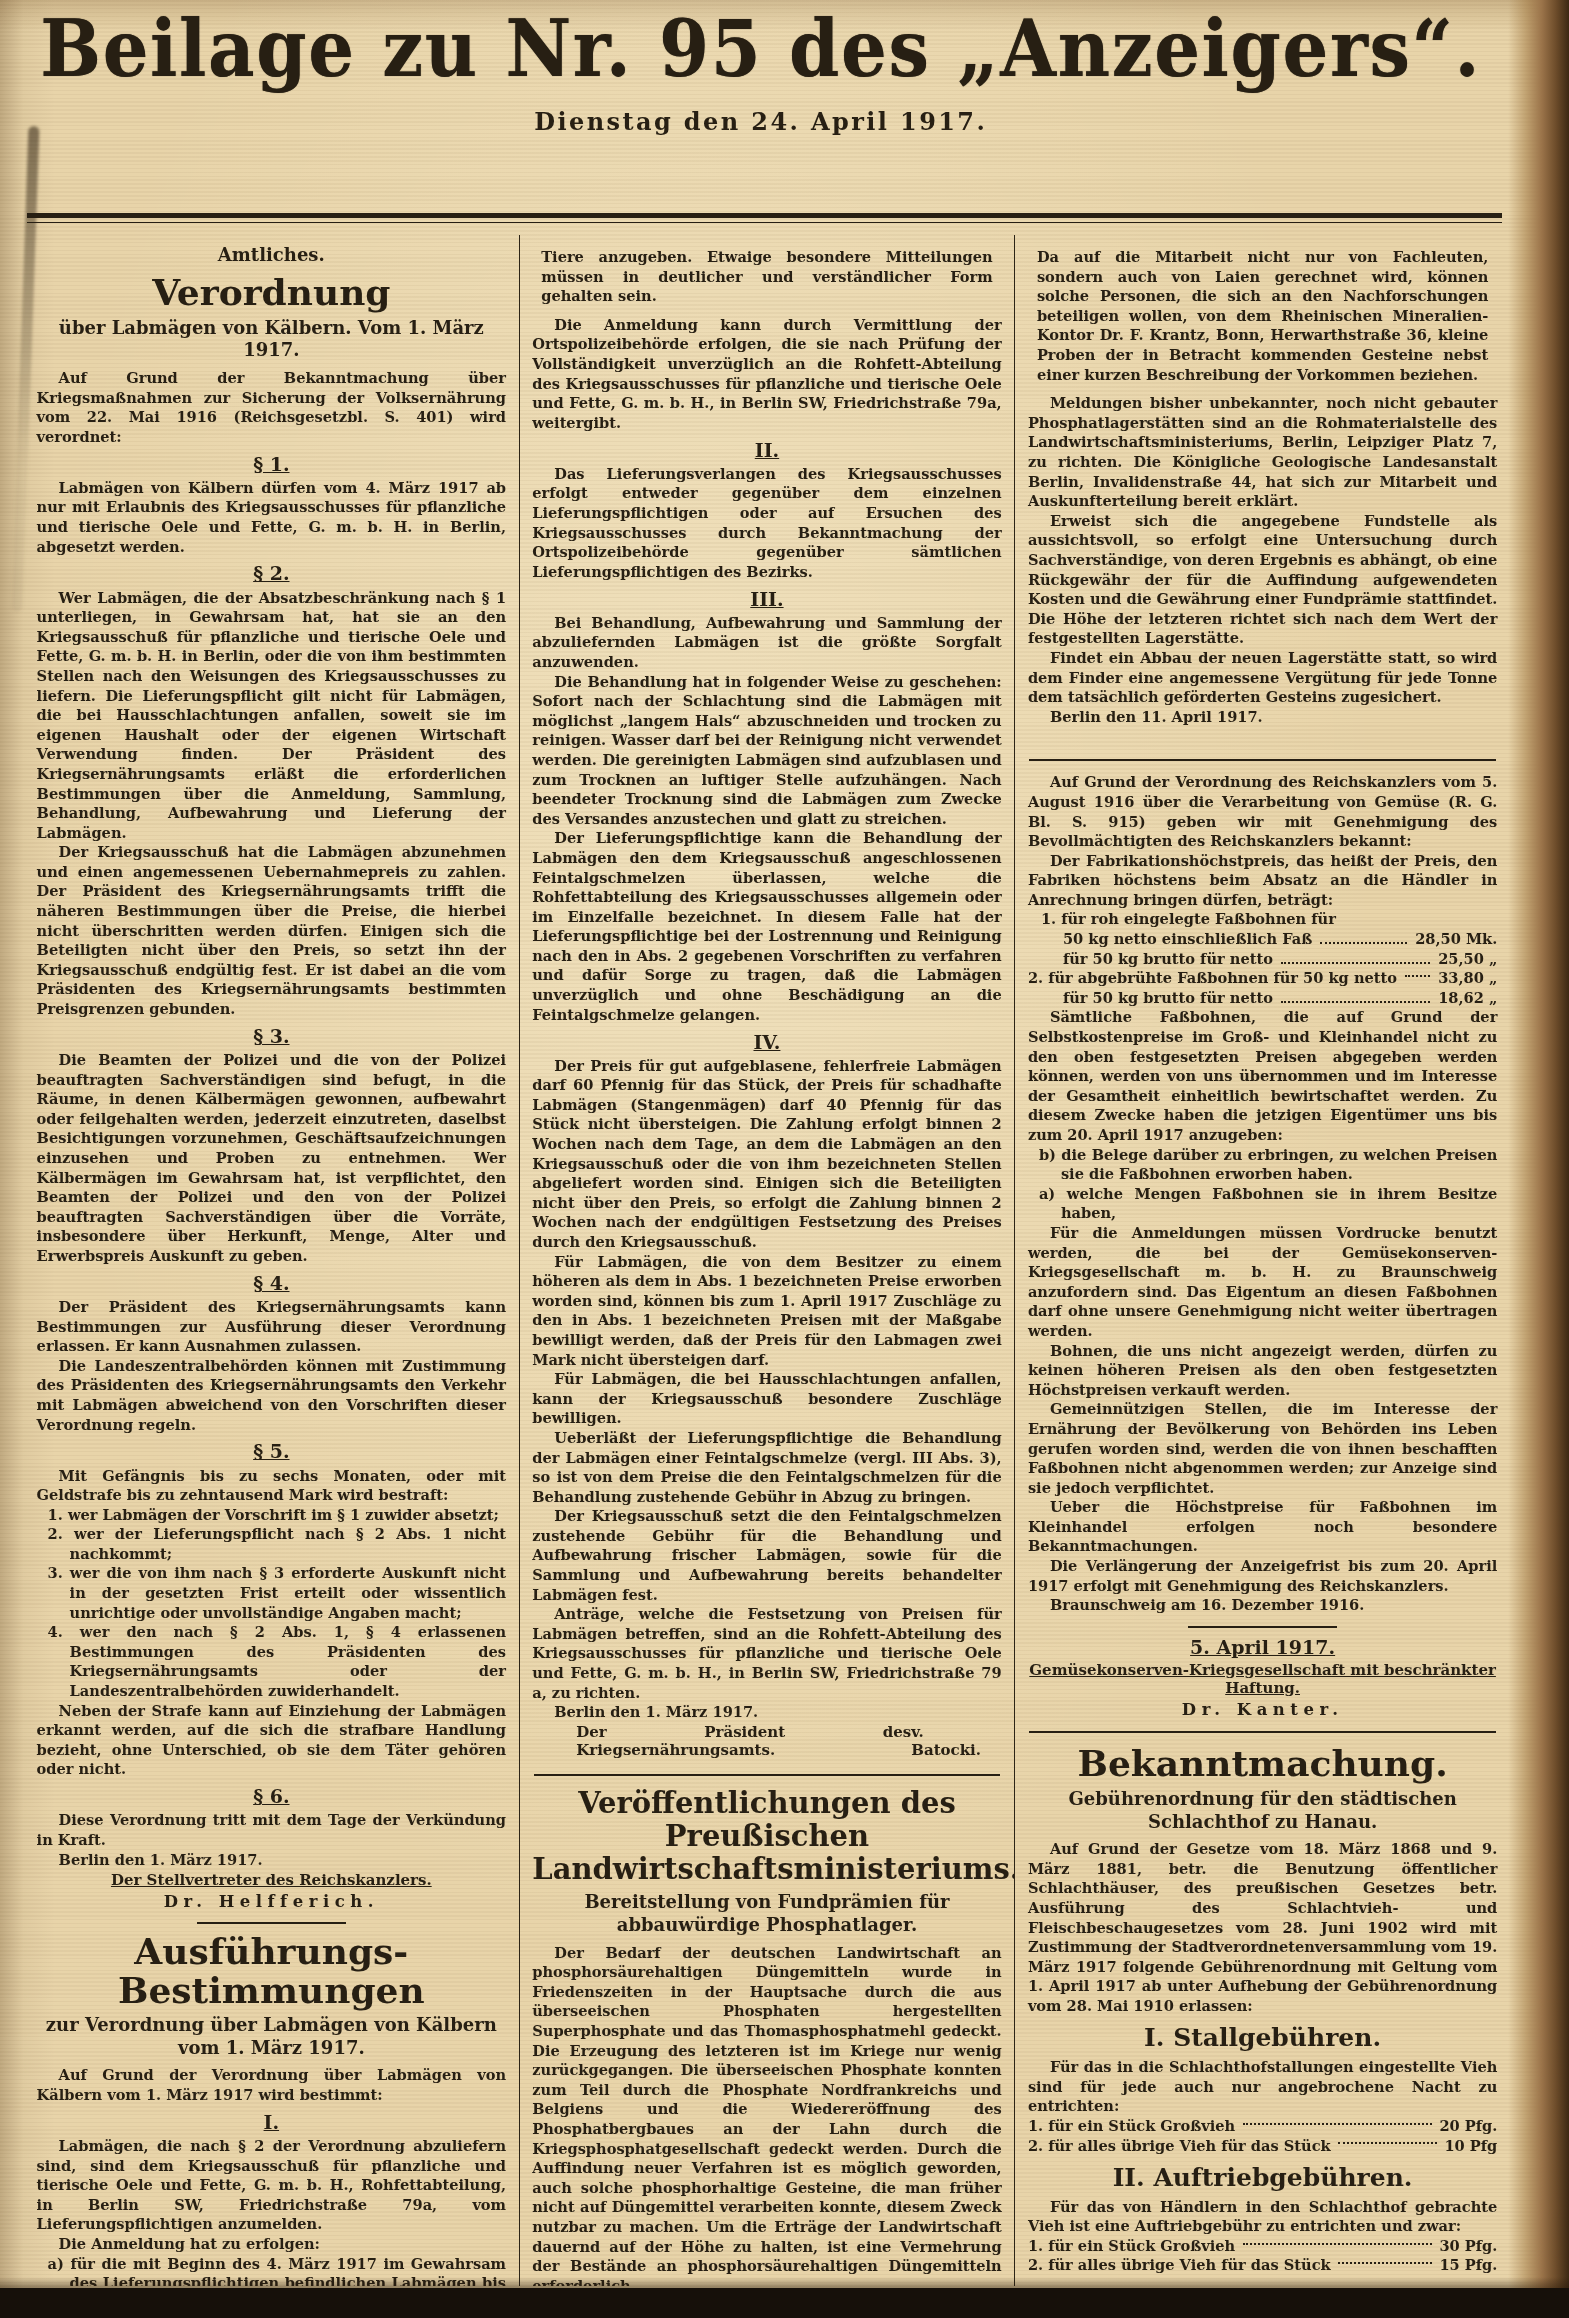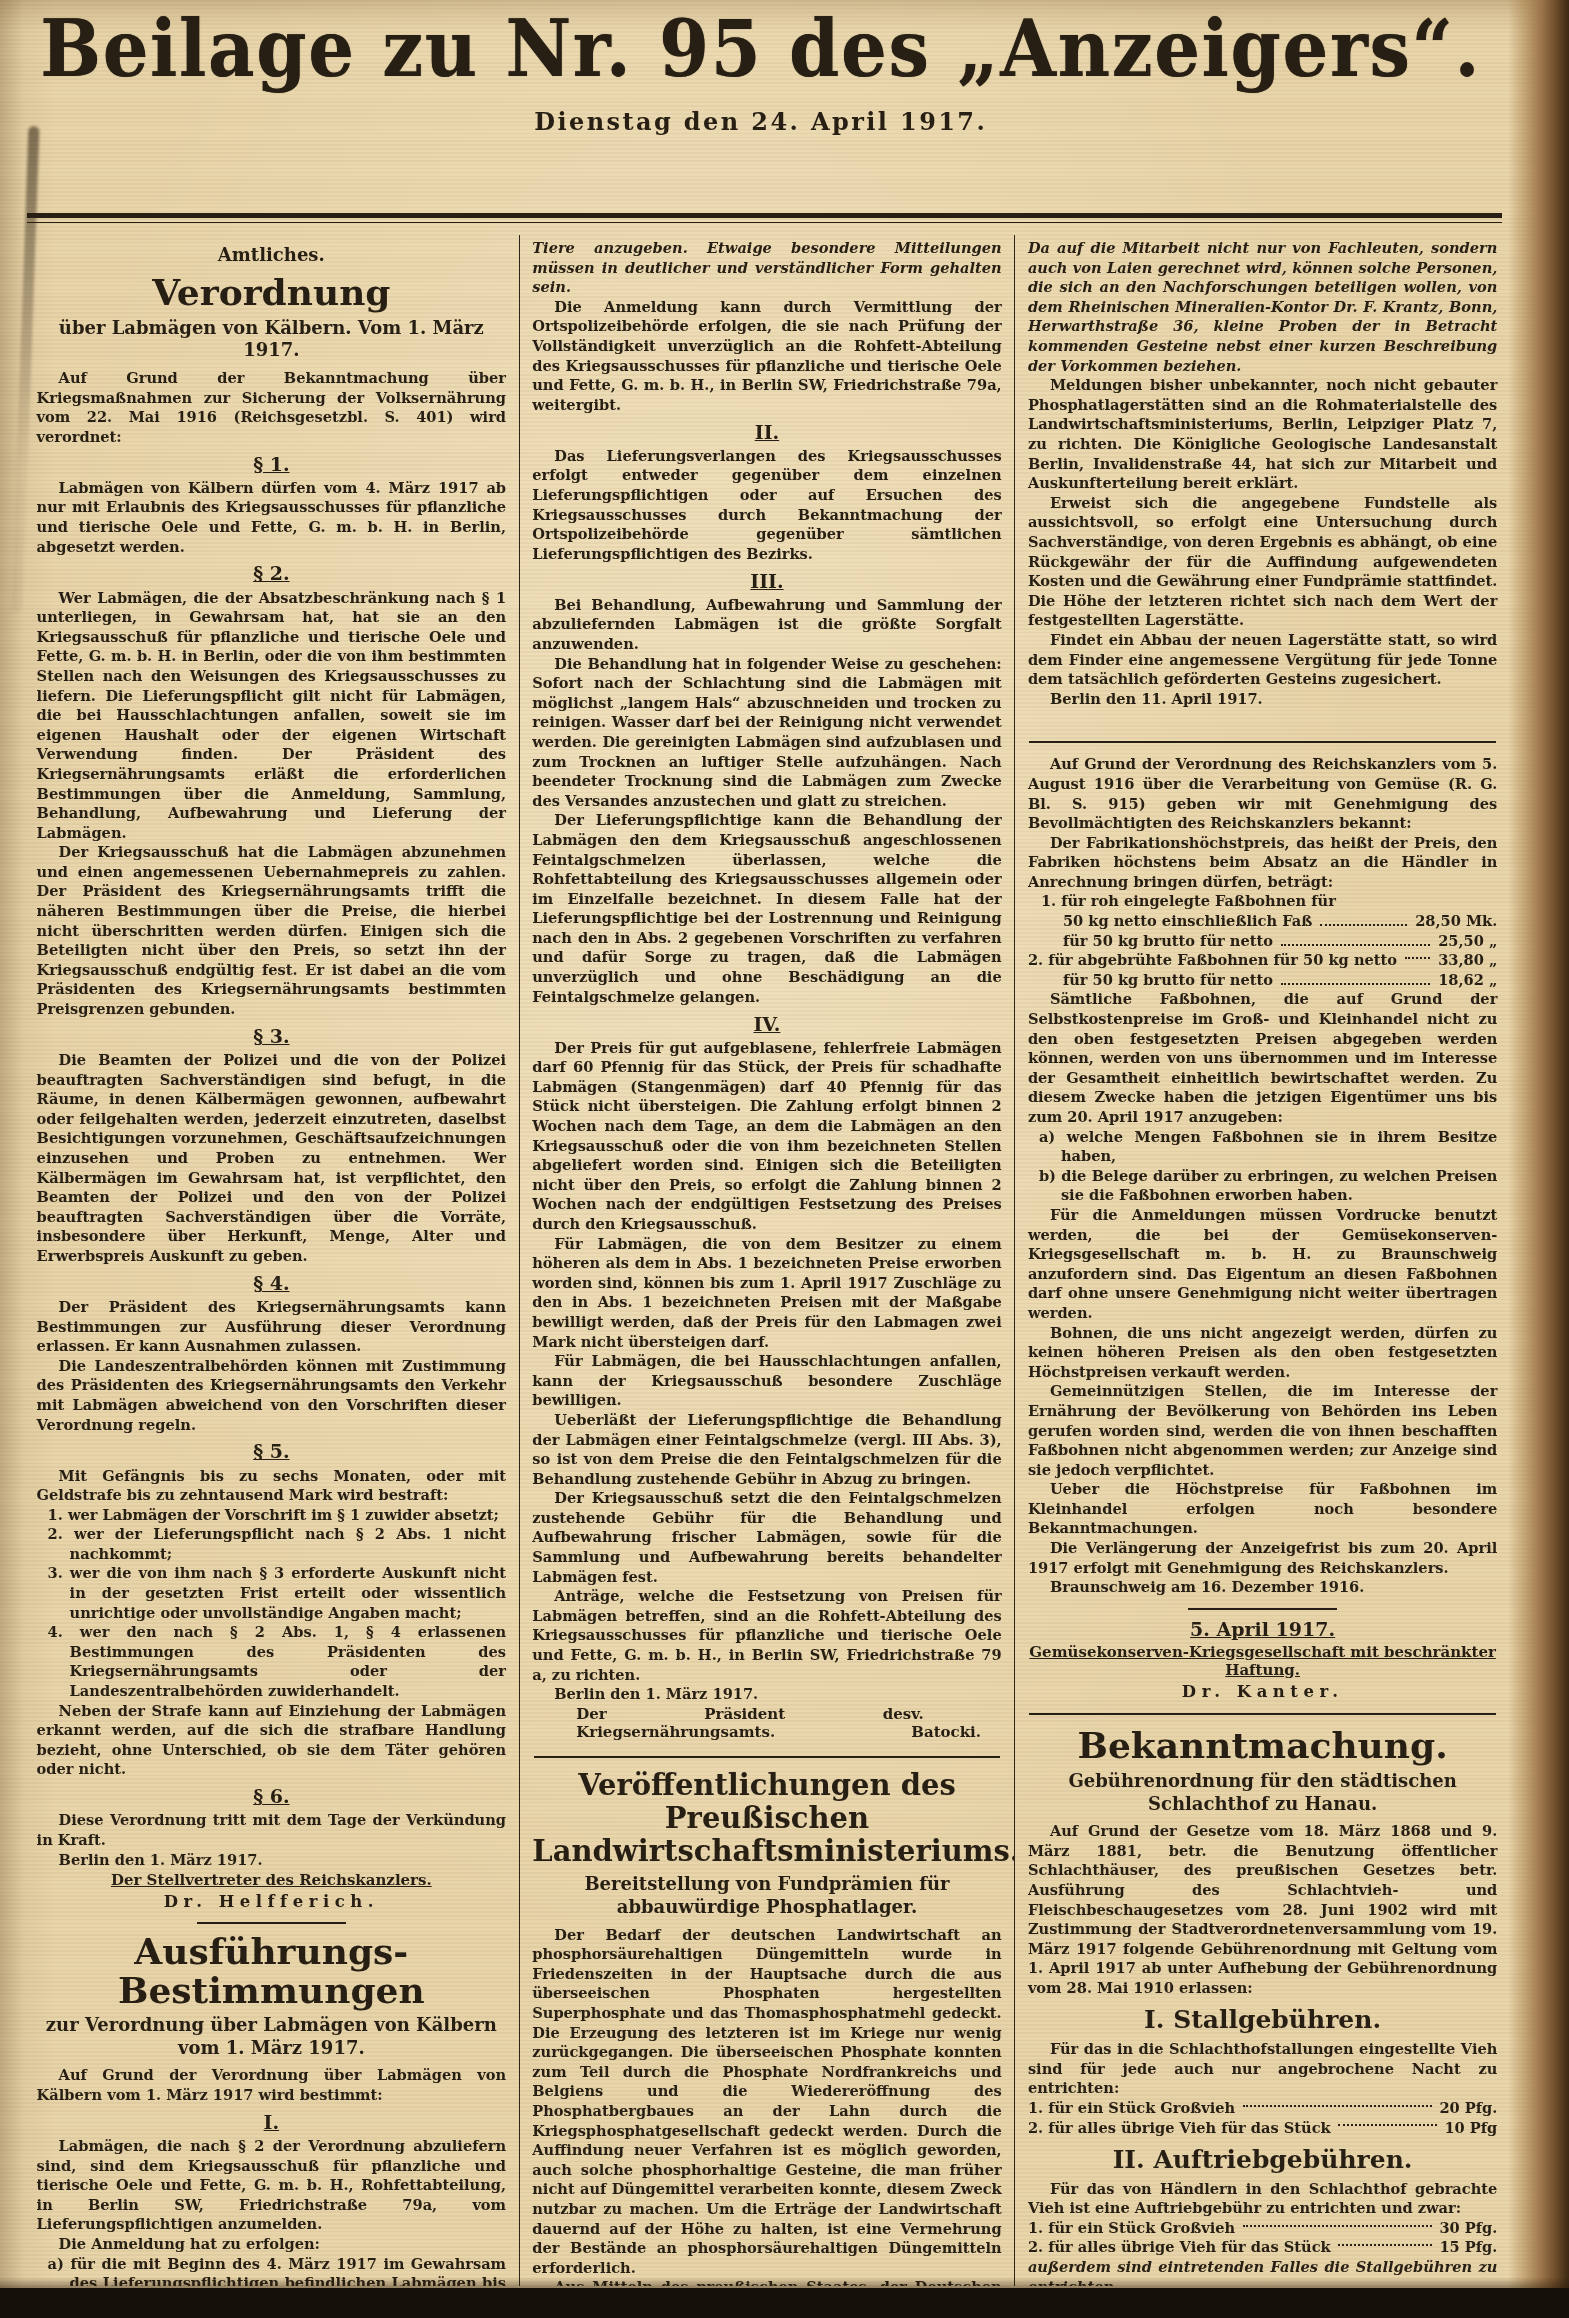--- a/index.html
+++ b/index.html
@@ -61,21 +61,21 @@
   .col:last-child{padding-right:4.7px;}
 
   .h1{font-size:18px;font-weight:bold;text-align:center;margin:6.3px 0 1.6px;}
   .h2{font-size:36px;font-weight:bold;text-align:center;margin:7.8px 0 3.1px;line-height:1.08;}
   .h2m{font-size:29px;font-weight:bold;text-align:center;margin:9.4px 0 4.7px;line-height:1.15;}
   .hsub{font-size:18px;font-weight:bold;text-align:center;margin:4.7px 0 6.3px;line-height:1.25;}
   .hsubc{font-size:25px;font-weight:bold;text-align:center;margin:7.8px 0 4.7px;}
   .center{font-size:19px;font-weight:bold;text-align:center;margin:6.3px 0 3.1px;text-decoration:underline;}
   .para,.para0,.li,.pline,.row{font-size:14.6px;line-height:19.6px;font-weight:bold;}
   .para{text-indent:22px;margin:0;}
-  .para0{text-indent:0;margin:0;font-style:italic;}
+  .para0{text-indent:0;margin:9px;}
   .li{margin-left:33px;text-indent:-22px;}
   .pline{margin-left:13px;}
   .row{display:flex;align-items:baseline;}
   .row .lbl{white-space:nowrap;}
   .row .dots{flex:1;border-bottom:2.4px dotted var(--ink);margin:0 7.8px 3.9px 7.8px;min-width:19px;}
   .row .val{white-space:nowrap;}
   .row.ind{margin-left:35px;}
   .row.num{align-items:center;}
   .sig{font-size:15px;font-weight:bold;text-align:center;margin:1.6px 0;text-decoration:underline;}
   .sigsp{font-size:16.5px;font-weight:bold;text-align:center;letter-spacing:5.5px;margin:3.1px 0;}
@@ -186,22 +186,22 @@
           <span class="lbl">2. für abgebrühte Faßbohnen für 50 kg netto</span>
           <span class="dots"></span>
           <span class="val">33,80 „</span>
         </div>
         <div class="row ind">
           <span class="lbl">für 50 kg brutto für netto</span>
           <span class="dots"></span>
           <span class="val">18,62 „</span>
         </div>
         <div class="para">Sämtliche Faßbohnen, die auf Grund der Selbstkostenpreise im Groß- und Kleinhandel nicht zu den oben festgesetzten Preisen abgegeben werden können, werden von uns übernommen und im Interesse der Gesamtheit einheitlich bewirtschaftet werden. Zu diesem Zwecke haben die jetzigen Eigentümer uns bis zum 20. April 1917 anzugeben:</div>
+        <div class="li">b) die Belege darüber zu erbringen, zu welchen Preisen sie die Faßbohnen erworben haben.</div>
         <div class="li">a) welche Mengen Faßbohnen sie in ihrem Besitze haben,</div>
-        <div class="li">b) die Belege darüber zu erbringen, zu welchen Preisen sie die Faßbohnen erworben haben.</div>
         <div class="para">Für die Anmeldungen müssen Vordrucke benutzt werden, die bei der Gemüsekonserven-Kriegsgesellschaft m. b. H. zu Braunschweig anzufordern sind. Das Eigentum an diesen Faßbohnen darf ohne unsere Genehmigung nicht weiter übertragen werden.</div>
         <div class="para">Bohnen, die uns nicht angezeigt werden, dürfen zu keinen höheren Preisen als den oben festgesetzten Höchstpreisen verkauft werden.</div>
         <div class="para">Gemeinnützigen Stellen, die im Interesse der Ernährung der Bevölkerung von Behörden ins Leben gerufen worden sind, werden die von ihnen beschafften Faßbohnen nicht abgenommen werden; zur Anzeige sind sie jedoch verpflichtet.</div>
         <div class="para">Ueber die Höchstpreise für Faßbohnen im Kleinhandel erfolgen noch besondere Bekanntmachungen.</div>
         <div class="para">Die Verlängerung der Anzeigefrist bis zum 20. April 1917 erfolgt mit Genehmigung des Reichskanzlers.</div>
         <div class="para">Braunschweig am 16. Dezember 1916.</div>
         <div class="rule"></div>
         <div class="center">5. April 1917.</div>
         <div class="sig">Gemüsekonserven-Kriegsgesellschaft mit beschränkter Haftung.</div>
         <div class="sigsp">Dr. Kanter.</div>

